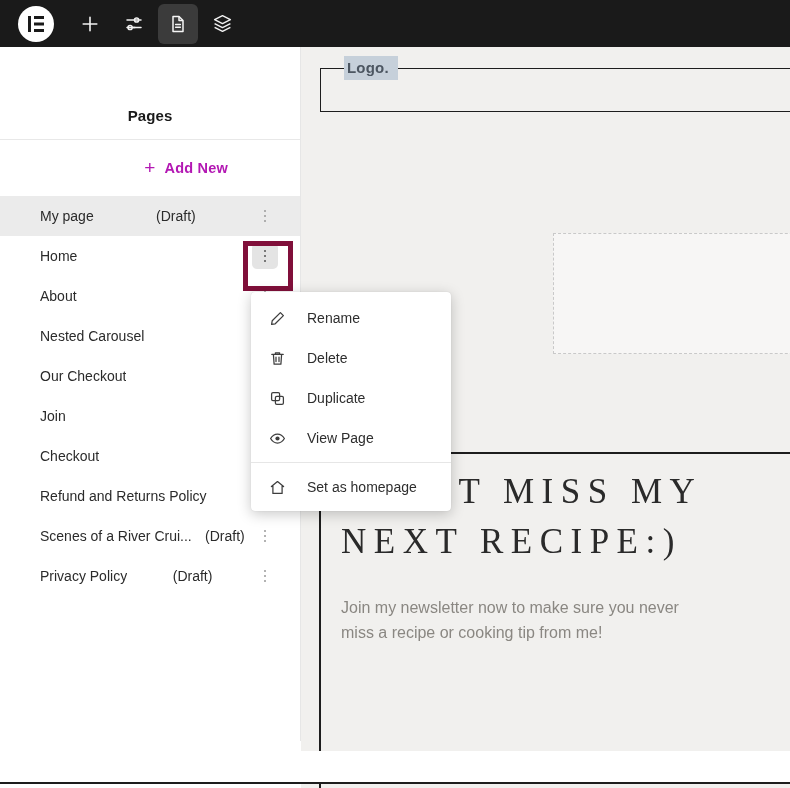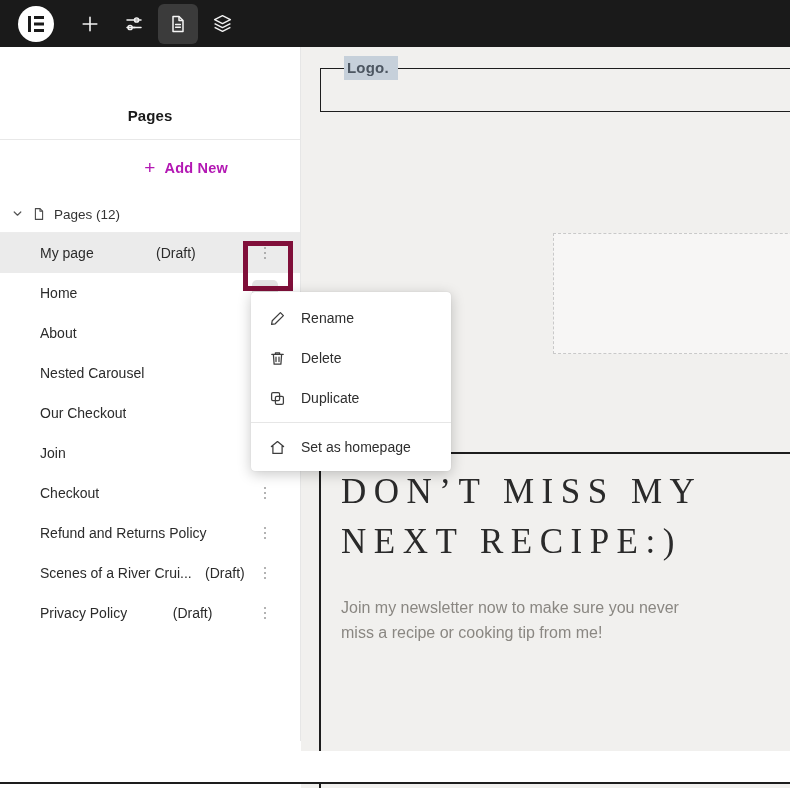--- a/index.html
+++ b/index.html
@@ -74,21 +74,21 @@
   }
 
   
   .ctxmenu{
     position:absolute;left:251px;top:292px;width:200px;
     background:#ffffff;border-radius:4px;z-index:60;
     box-shadow:0 3px 14px rgba(0,0,0,.22),0 0 1px rgba(0,0,0,.16);
     padding:6px 0 4px 0;box-sizing:border-box;
   }
   .ctxitem{
-    height:40px;display:flex;align-items:center;gap:15px;padding-left:18px;cursor:pointer;
+    height:40px;display:flex;align-items:center;gap:21px;padding-left:18px;cursor:pointer;
     font-size:14px;color:#2e2e2e;box-sizing:border-box;
   }
   .ctxitem .ci{width:17px;height:17px;display:flex;align-items:center;justify-content:center;color:#3d3d3d;}
   .ctx-sep{height:1px;background:#e6e6e6;margin:4px 0;}
 
   
   .canvas{
     position:absolute;left:301px;top:47px;width:489px;height:704px;
     background:#f1f0ee;overflow:hidden;
   }
@@ -189,34 +189,20 @@
       <div class="panel-title">Pages</div>
     </div>
 
     <div class="addnew-row">
       <div class="addnew">
         <span class="plus">+</span>
         <span>Add New</span>
       </div>
     </div>
 
-    <div class="group-row">
-      <span class="chev">
-        <svg width="11" height="11" viewBox="0 0 11 11">
-          <path d="M2.2 4 5.5 7.2 8.8 4" fill="none" stroke="#555" stroke-width="1.2" stroke-linecap="round" stroke-linejoin="round"></path>
-        </svg>
-      </span>
-      <span class="doc">
-        <svg width="14" height="14" viewBox="0 0 14 14">
-          <path d="M3.4 1.6h4.6l2.6 2.6v8.2H3.4z" fill="none" stroke="#4a4a4a" stroke-width="1.1" stroke-linejoin="round"></path>
-          <path d="M8 1.6v2.6h2.6" fill="none" stroke="#4a4a4a" stroke-width="1.1" stroke-linejoin="round"></path>
-        </svg>
-      </span>
-      <span class="group-label">Pages (12)</span>
-    </div>
 
     <ul class="plist" id="page-list">
         <li class="pitem selected">
           <span class="pname">My page</span>
           <span class="pname draft" style="margin-left: 6px;">(Draft)</span>
           <span class="kebab">
             <span class="dots">
               <i></i>
               <i></i>
               <i></i>
@@ -340,20 +326,29 @@
         <span>Delete</span>
       </div>
       <div class="ctxitem">
         <span class="ci">
           <svg width="17" height="17" viewBox="0 0 17 17">
             <rect x="2.6" y="2.6" width="8" height="8" rx="1.4" fill="none" stroke="#3d3d3d" stroke-width="1.25" stroke-linecap="round" stroke-linejoin="round"></rect>
             <rect x="6.4" y="6.4" width="8" height="8" rx="1.4" fill="none" stroke="#3d3d3d" stroke-width="1.25" stroke-linecap="round" stroke-linejoin="round"></rect>
           </svg>
         </span>
         <span>Duplicate</span>
+      </div>
+      <div class="ctxitem">
+        <span class="ci">
+          <svg width="17" height="17" viewBox="0 0 17 17">
+            <path d="M1.6 8.5S4.2 4 8.5 4s6.9 4.5 6.9 4.5-2.6 4.5-6.9 4.5S1.6 8.5 1.6 8.5z" fill="none" stroke="#3d3d3d" stroke-width="1.25" stroke-linecap="round" stroke-linejoin="round"></path>
+            <circle cx="8.5" cy="8.5" r="2.1" fill="#3d3d3d"></circle>
+          </svg>
+        </span>
+        <span>View Page</span>
       </div>
       <div class="ctx-sep"></div>
       <div class="ctxitem">
         <span class="ci">
           <svg width="17" height="17" viewBox="0 0 17 17">
             <path d="M2.4 7.6 8.5 2.6l6.1 5M3.9 7.2v7.2h9.2V7.2" fill="none" stroke="#3d3d3d" stroke-width="1.25" stroke-linecap="round" stroke-linejoin="round"></path>
           </svg>
         </span>
         <span>Set as homepage</span>
       </div>

